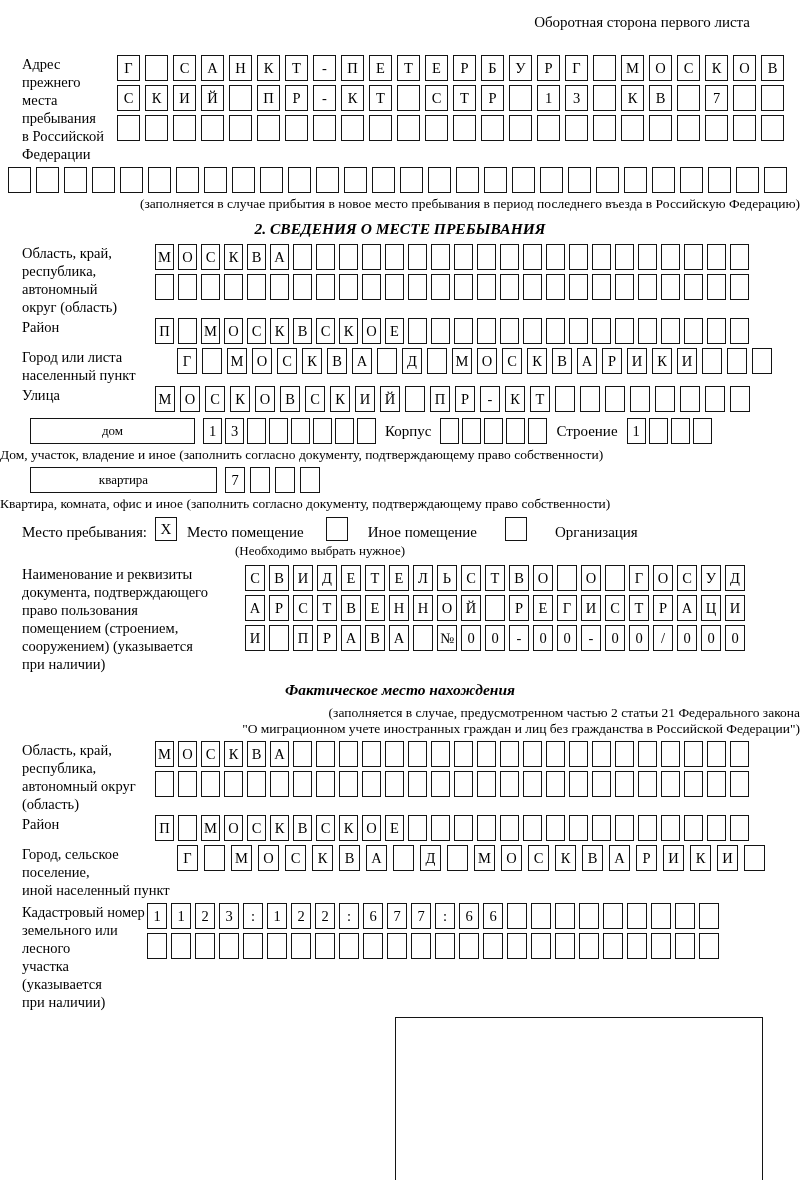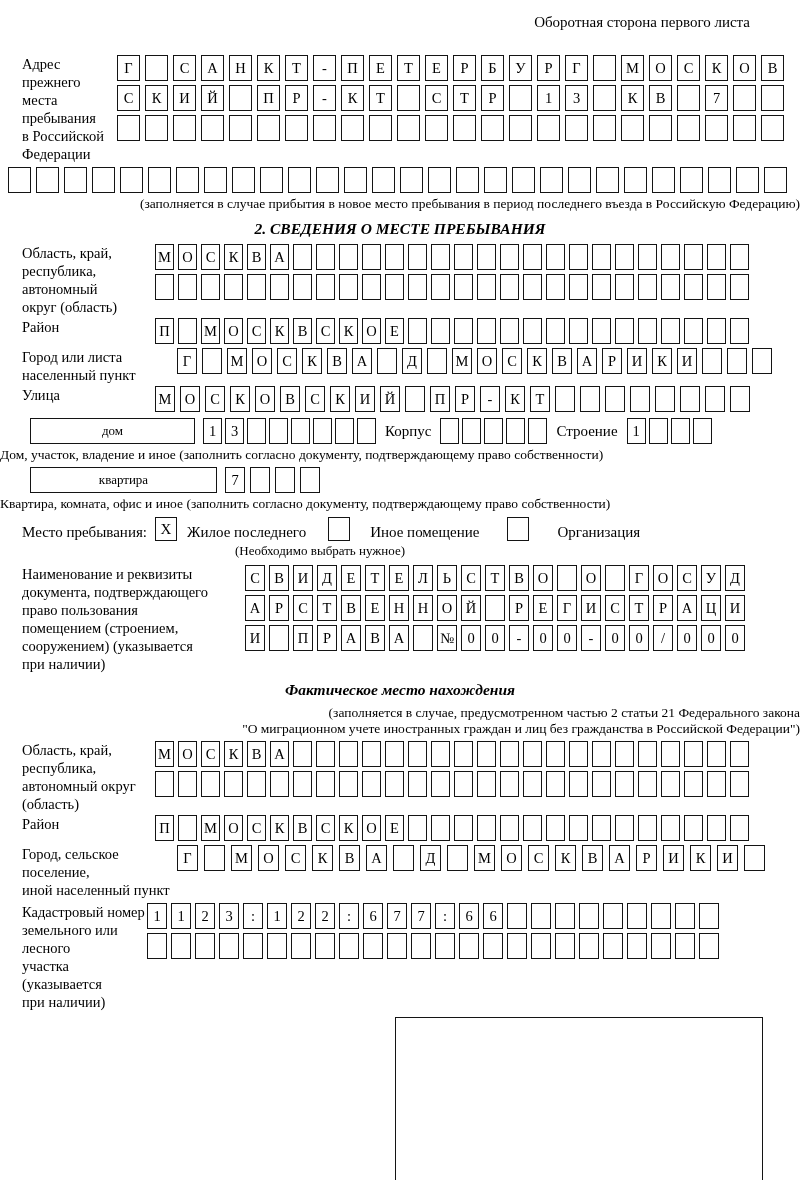--- a/index.html
+++ b/index.html
@@ -381,21 +381,21 @@
         <span class="cell"></span>
         <span class="cell"></span>
         <span class="cell"></span>
       </div>
   </div>
   <div class="note-left">Квартира, комната, офис и иное (заполнить согласно документу, подтверждающему право собственности)</div>
 
   <div class="stayrow">
     <span class="stay-lbl">Место пребывания:</span>
     <span class="checkcell" style="margin-left:8px">X</span>
-    <span class="stay-lbl" style="margin-left:10px">Жилое последнего</span>
+    <span class="stay-lbl" style="margin-left:10px">Место помещение</span>
     <span class="checkcell" style="margin-left:22px"></span>
     <span class="stay-lbl" style="margin-left:20px">Иное помещение</span>
     <span class="checkcell" style="margin-left:28px"></span>
     <span class="stay-lbl" style="margin-left:28px">Организация</span>
   </div>
   <div style="margin-left:150px;width:340px;text-align:center;font-size:13px;margin-top:2px">(Необходимо выбрать нужное)</div>
 
   <div class="frow mt6">
     <div class="lbl w223">Наименование и реквизиты
 документа, подтверждающего

